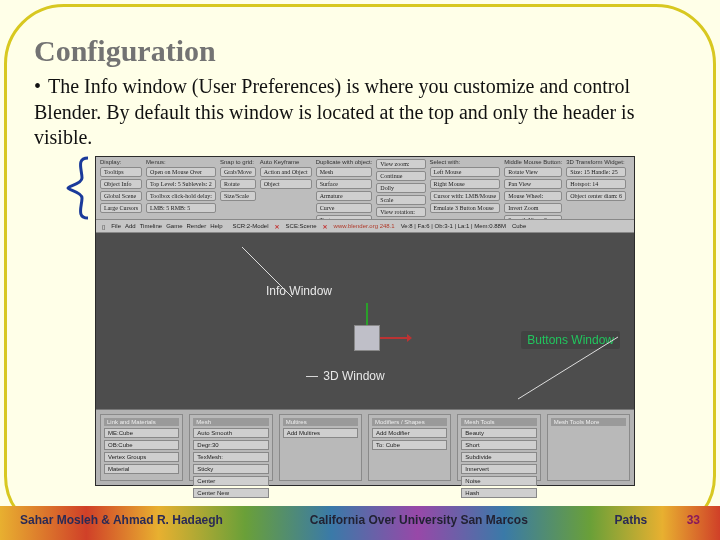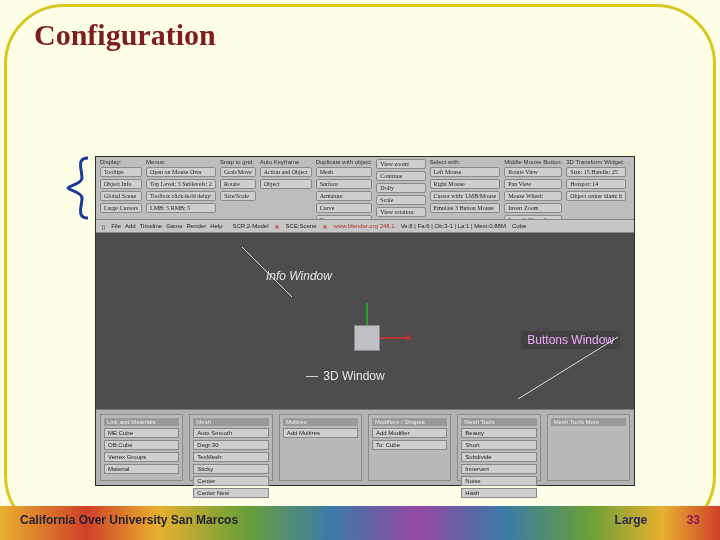--- a/index.html
+++ b/index.html
@@ -9,22 +9,22 @@
     background: #ffffe8;
   }
   
   .frame {
     position: absolute; inset: 4px;
     border: 3px solid #d8c820;
     border-radius: 60px;
     pointer-events: none;
   }
   .title {
-    position: absolute; left: 34px; top: 18px;
-    font-size: 30px; font-weight: 700; color: #7f1d1d;
+    position: absolute; left: 34px; top: 34px;
+    font-size: 30px; font-weight: 700; color: #737373;
     font-family: "Times New Roman", serif;
   }
   .bullet {
     position: absolute; left: 34px; right: 30px; top: 74px;
     font-size: 20px; line-height: 1.28; color: #111;
   }
   .bullet .dot { display:inline-block; width: 14px; }
   .bullet .txt { }
   .shot {
     position: absolute; left: 95px; top: 156px; width: 540px; height: 330px;
@@ -69,21 +69,21 @@
   .axis-y { position:absolute; left:270px; top:70px; width:2px; height:22px; background:#2aa02a; }
   .axis-x { position:absolute; left:284px; top:104px; width:28px; height:2px; background:#b33; }
   .axis-x::after{content:""; position:absolute; right:-4px; top:-3px; border-left:5px solid #b33; border-top:4px solid transparent; border-bottom:4px solid transparent;}
   
   .ptr-info { position:absolute; left:140px; top:8px; width:60px; height:60px; }
   .ptr-info svg { width:100%; height:100%; }
   .ptr-btn { position:absolute; right:6px; bottom:6px; width:120px; height:70px; }
   .ptr-btn svg{width:100%;height:100%;}
   .btnlabel {
     position:absolute; right:14px; bottom:60px;
-    background:rgba(60,60,60,.6); color:#f0abfc; font-family:Arial,sans-serif;
+    background:rgba(60,60,60,.6); color:#22c55e; font-family:Arial,sans-serif;
     font-size:12px; padding:2px 6px; border-radius:2px;
   }
   
   .btnswin {
     position:absolute; left:0; right:0; bottom:0; height:76px;
     background:#b3b3b3; border-top:1px solid #777;
     display:flex; gap:6px; padding:4px;
   }
   .panel {
     background:#b9b9b9; border:1px solid #8a8a8a; flex:1;
@@ -116,20 +116,23 @@
   .footer .page i { color:#8a1a5a; font-style:normal; font-weight:700;margin-left:36px; }
 </style>
 </head>
 <body>
 
 <div class="slide">
   <div class="frame"></div>
 
   <div class="title">Configuration</div>
 
+  <div class="bullet">
+    <span class="dot">•</span><span class="txt">The Info window (User Preferences) is where you customize and control Blender. By default this window is located at the top and only the header is visible.</span>
+  </div>
 
   <div class="brace">
     <svg viewBox="0 0 30 64">
         <path d="M26 2 C14 2 20 14 20 22 C20 28 6 30 6 32 C6 34 20 36 20 42 C20 50 14 62 26 62" fill="none" stroke="#1a3a9a" stroke-width="3"></path>
       </svg>
   </div>
 
   <div class="shot">
 
     <div class="info">
@@ -228,21 +231,21 @@
       <span class="sp">Ve:8 | Fa:6 | Ob:3-1 | La:1 | Mem:0.88M</span>
       <span class="sp">Cube</span>
     </div>
 
     <div class="viewport">
       <div class="ptr-info">
         <svg viewBox="0 0 60 60">
             <line x1="56" y1="56" x2="6" y2="6" stroke="#ddd" stroke-width="1"></line>
           </svg>
       </div>
-      <div class="label3d" style="left:170px; top:36px;font-style:italic;">Info Window</div>
+      <div class="label3d" style="left:170px; top:51px;">Info Window</div>
       <div class="axis-y"></div>
       <div class="axis-x"></div>
       <div class="cube"></div>
       <div class="label3d" style="left:210px; top:136px;"><span style="letter-spacing:1px;">— </span><span>3D Window</span></div>
       <div class="btnlabel">Buttons Window</div>
       <div class="ptr-btn">
         <svg viewBox="0 0 120 70">
             <line x1="110" y1="4" x2="10" y2="66" stroke="#ddd" stroke-width="1"></line>
           </svg>
       </div>
@@ -283,19 +286,20 @@
           <div class="field">Noise</div>
           <div class="field">Hash</div>
         </div>
         <div class="panel">
           <div class="hd">Mesh Tools More</div>
         </div>
       </div>
   </div>
 
   <div class="footer">
+    <span>Sahar Mosleh &amp; Ahmad R. Hadaegh</span>
     <span class="mid">California Over University San Marcos</span>
     <span class="page">
-      <b>Large</b>
+      <b>Paths</b>
       <i>33</i>
     </span>
   </div>
 </div>
 
 </body></html>

